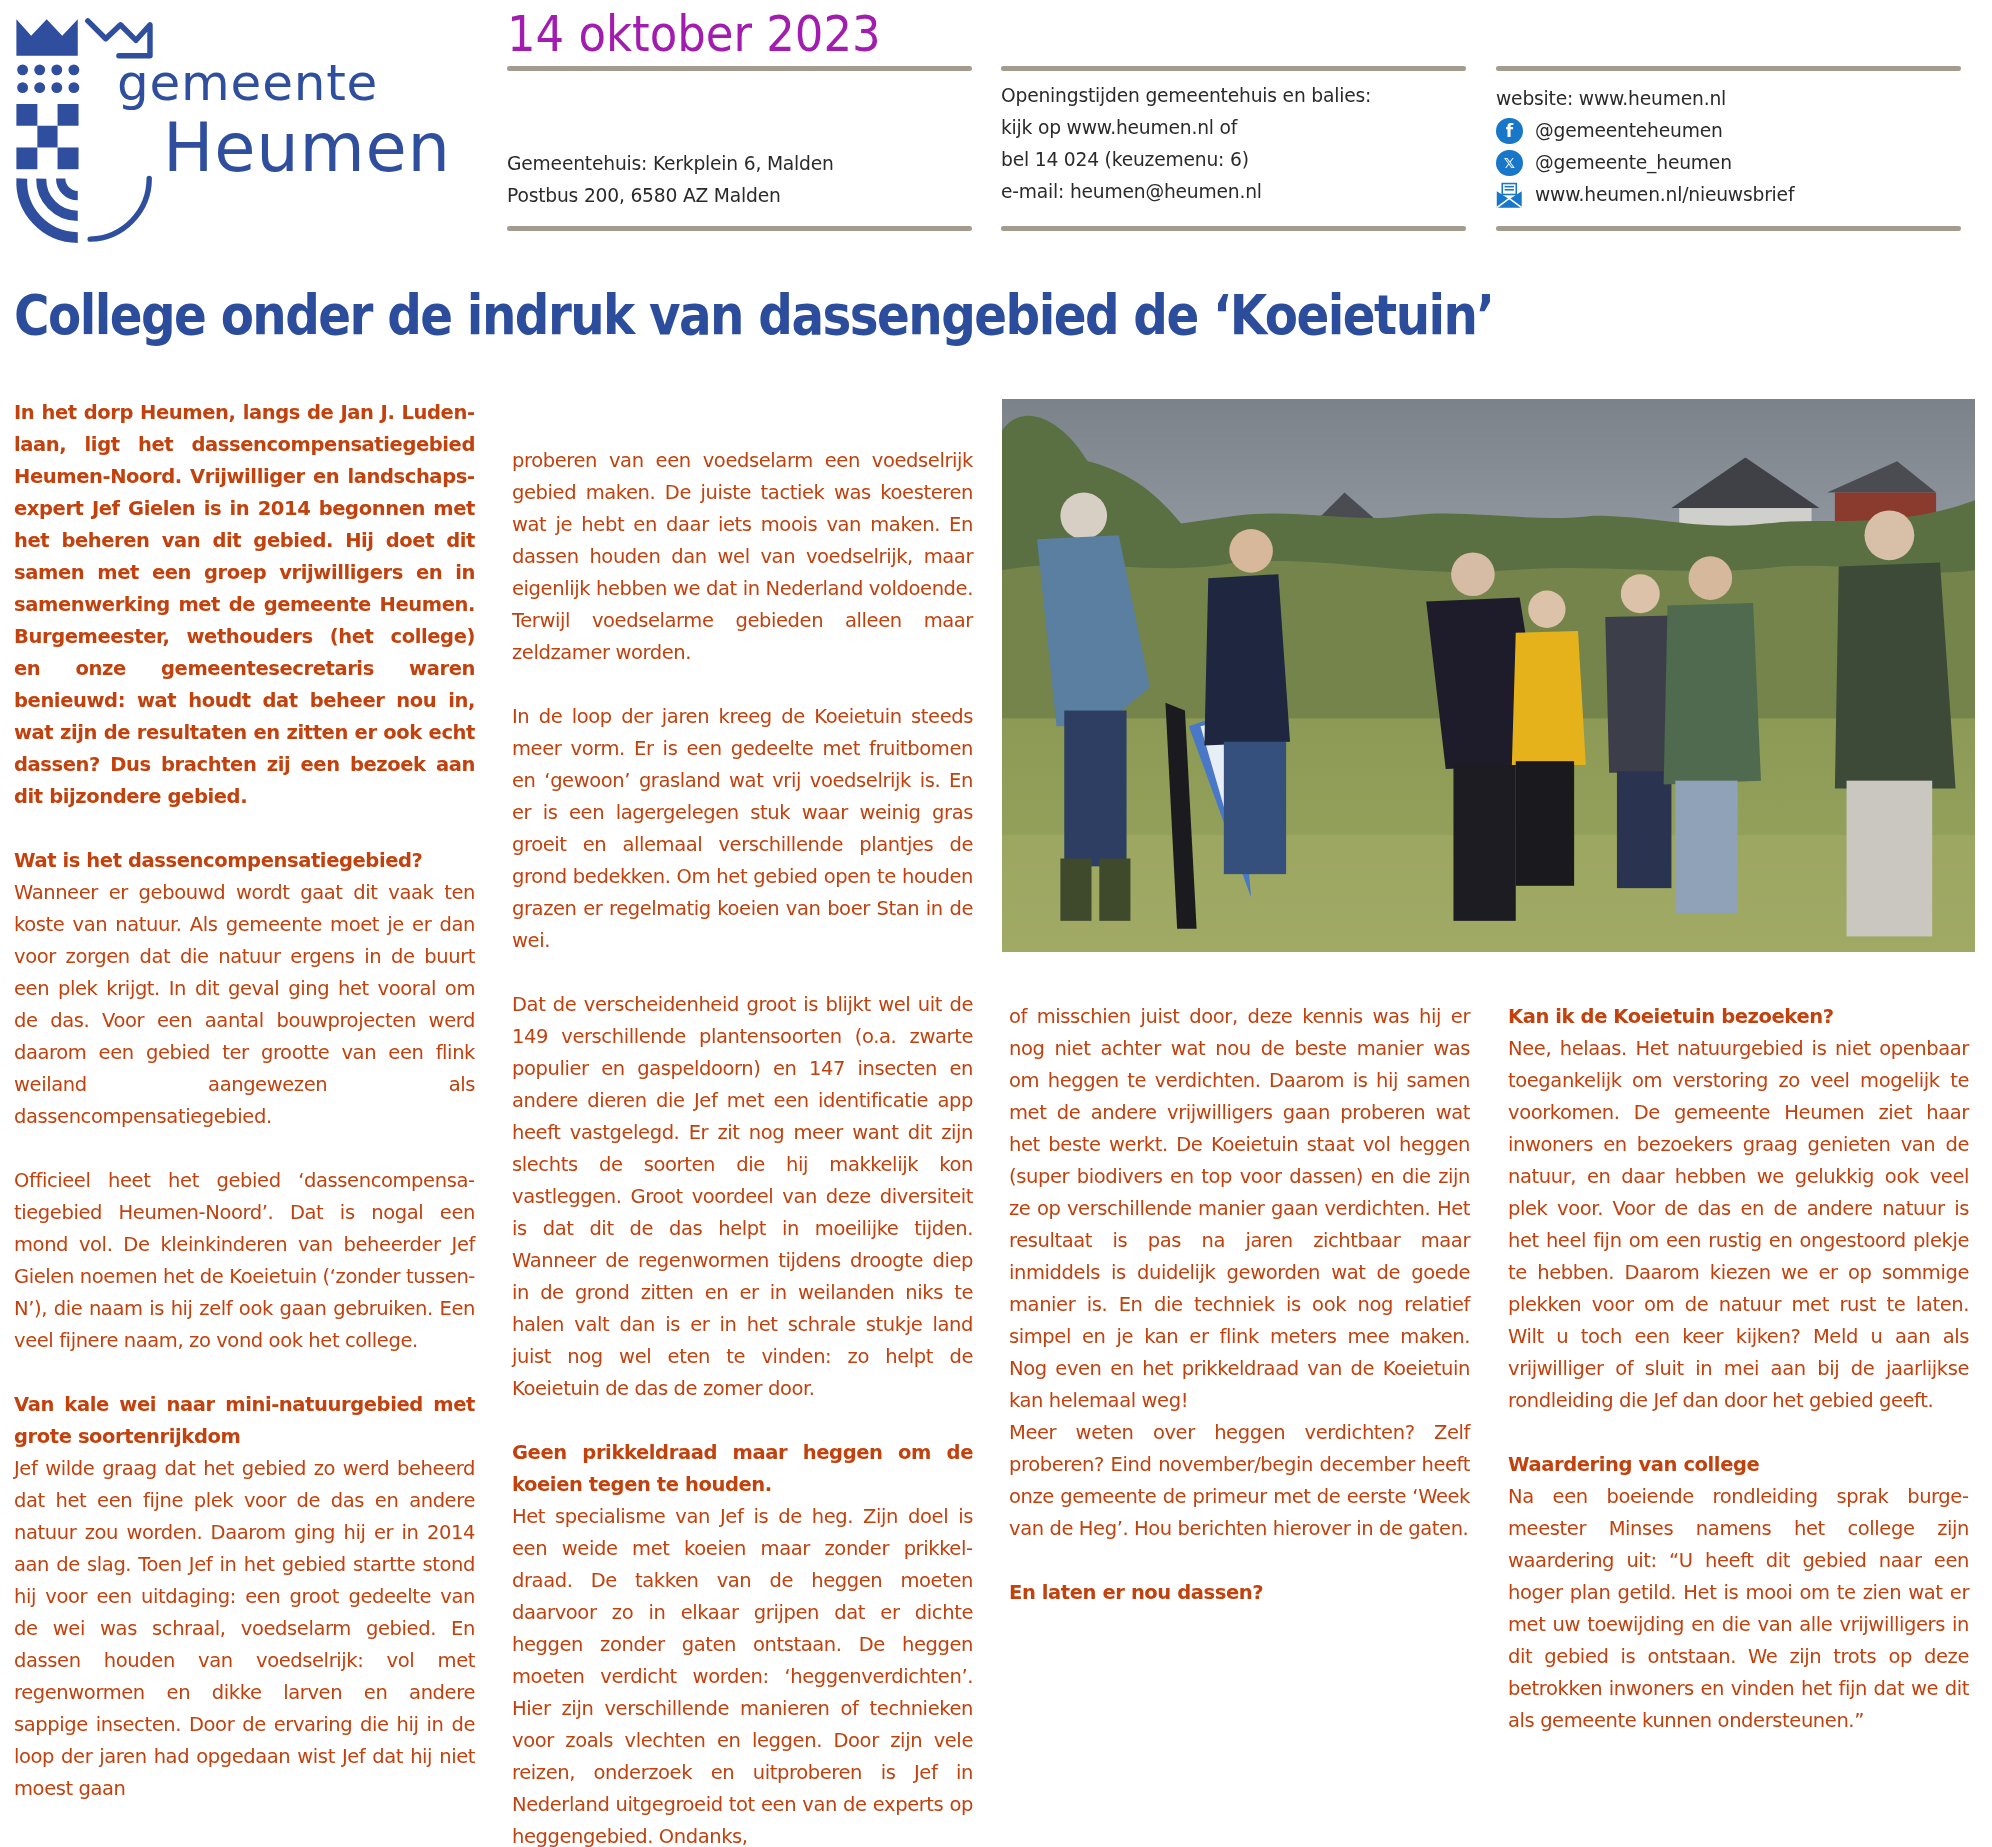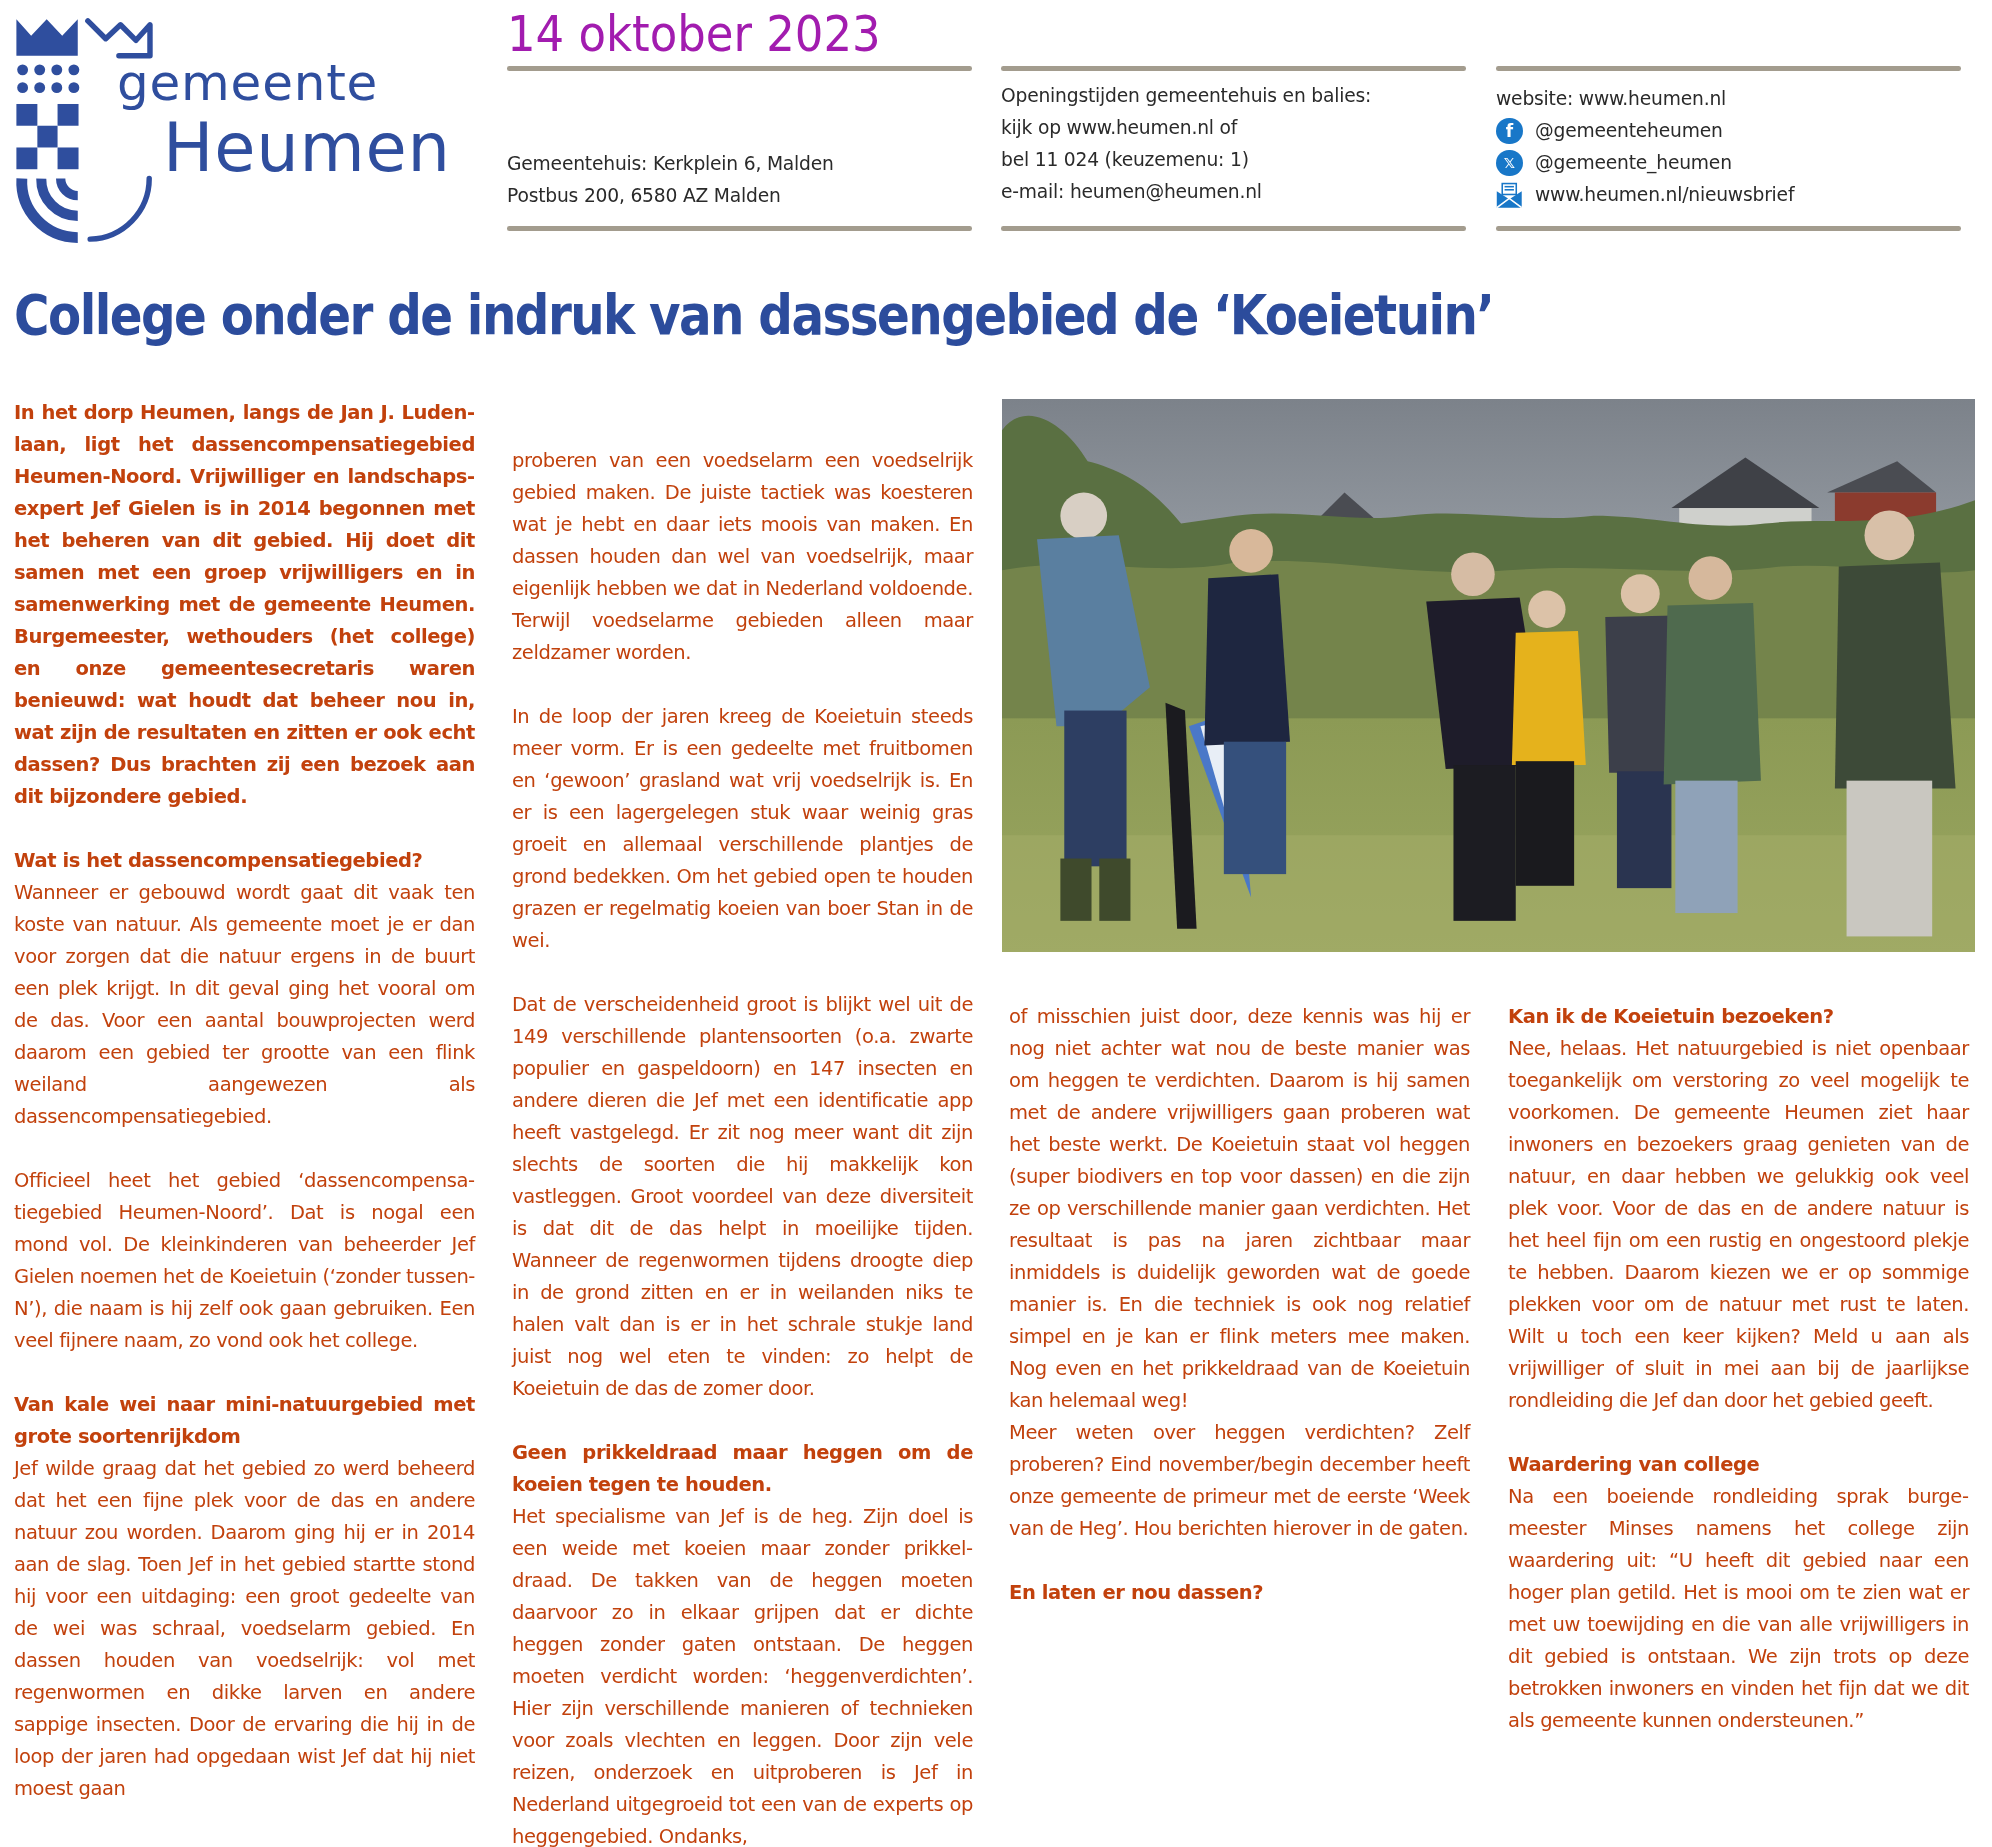--- a/index.html
+++ b/index.html
@@ -87,21 +87,21 @@
 <div class="hdr-rule" style="left:1496px; top:226px; width:465px;"></div>
 
 <div class="hdr-block" style="left:507px; top:148px;">
   <div class="ln">Gemeentehuis: Kerkplein 6, Malden</div>
   <div class="ln">Postbus 200, 6580 AZ Malden</div>
 </div>
 
 <div class="hdr-block" style="left:1001px; top:80px;">
   <div class="ln">Openingstijden gemeentehuis en balies:</div>
   <div class="ln">kijk op www.heumen.nl of</div>
-  <div class="ln">bel 11 024 (keuzemenu: 1)</div>
+  <div class="ln">bel 14 024 (keuzemenu: 6)</div>
   <div class="ln">e-mail: heumen@heumen.nl</div>
 </div>
 
 <div class="hdr-block" style="left:1496px; top:83px;">
   <div class="ln">website: www.heumen.nl</div>
   <div class="ln">
     <span class="ico ico-circle">f</span>
     <span>@gemeenteheumen</span>
   </div>
   <div class="ln">

